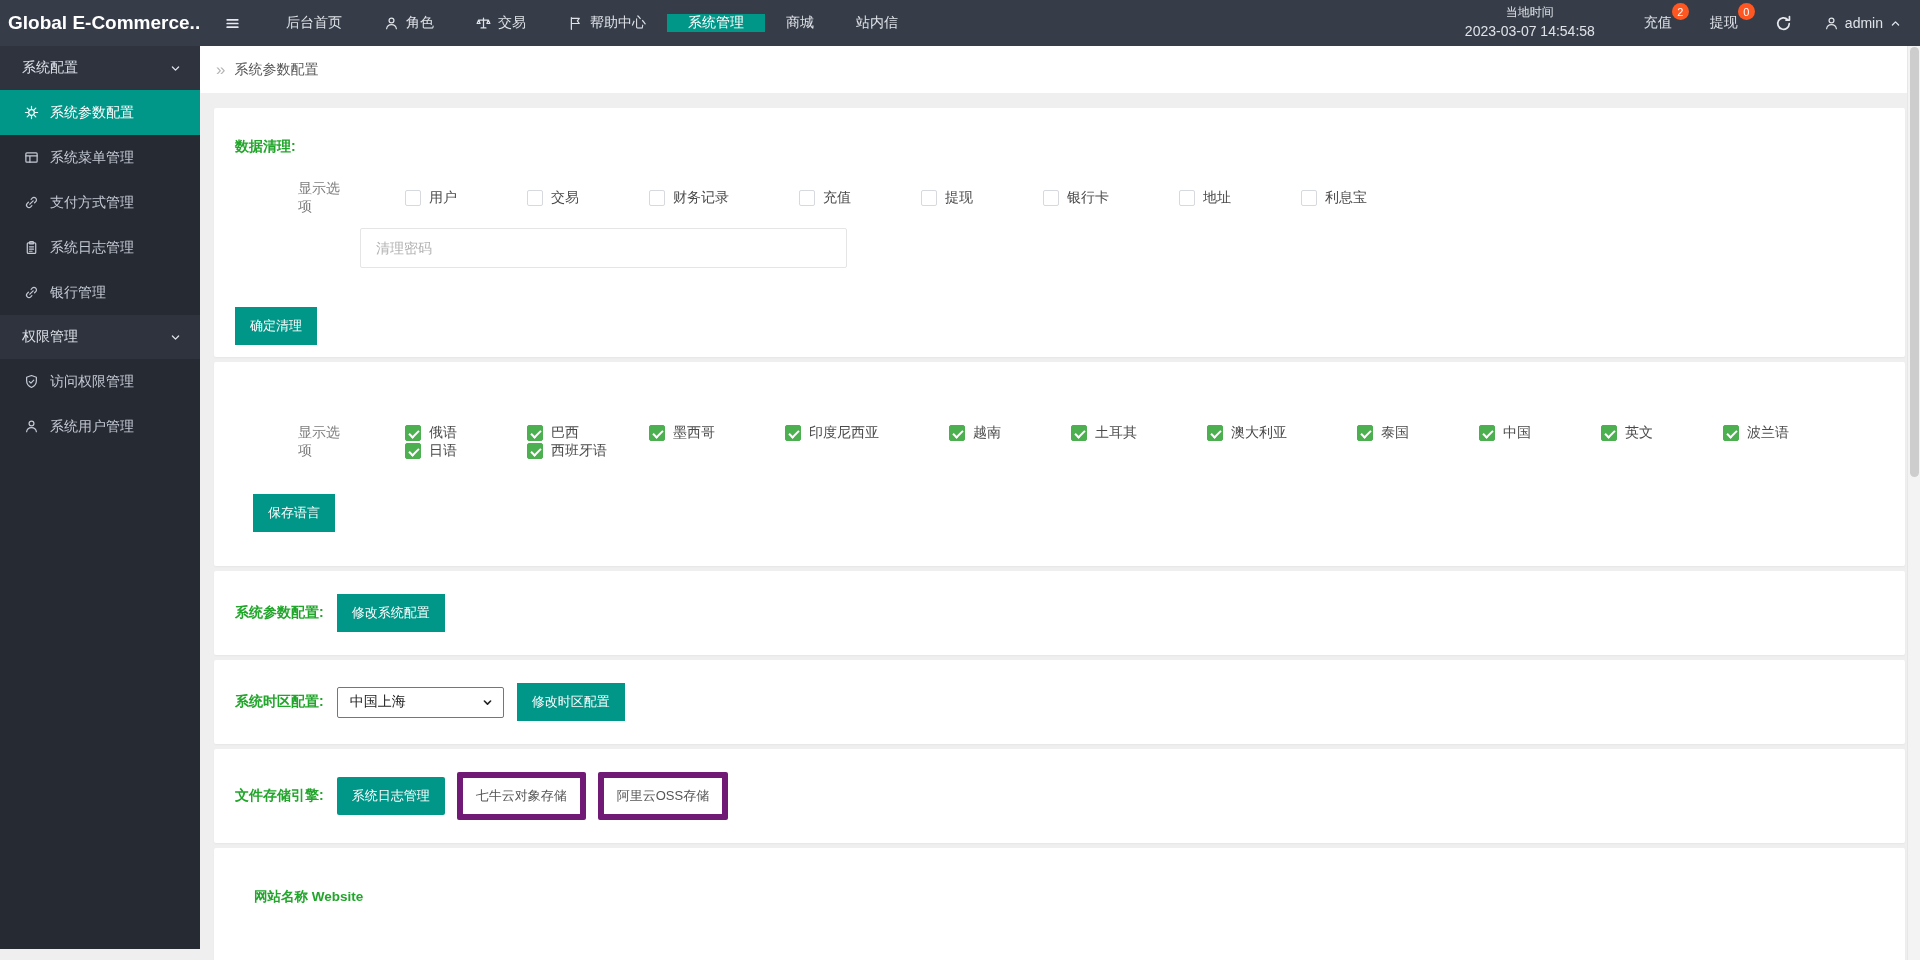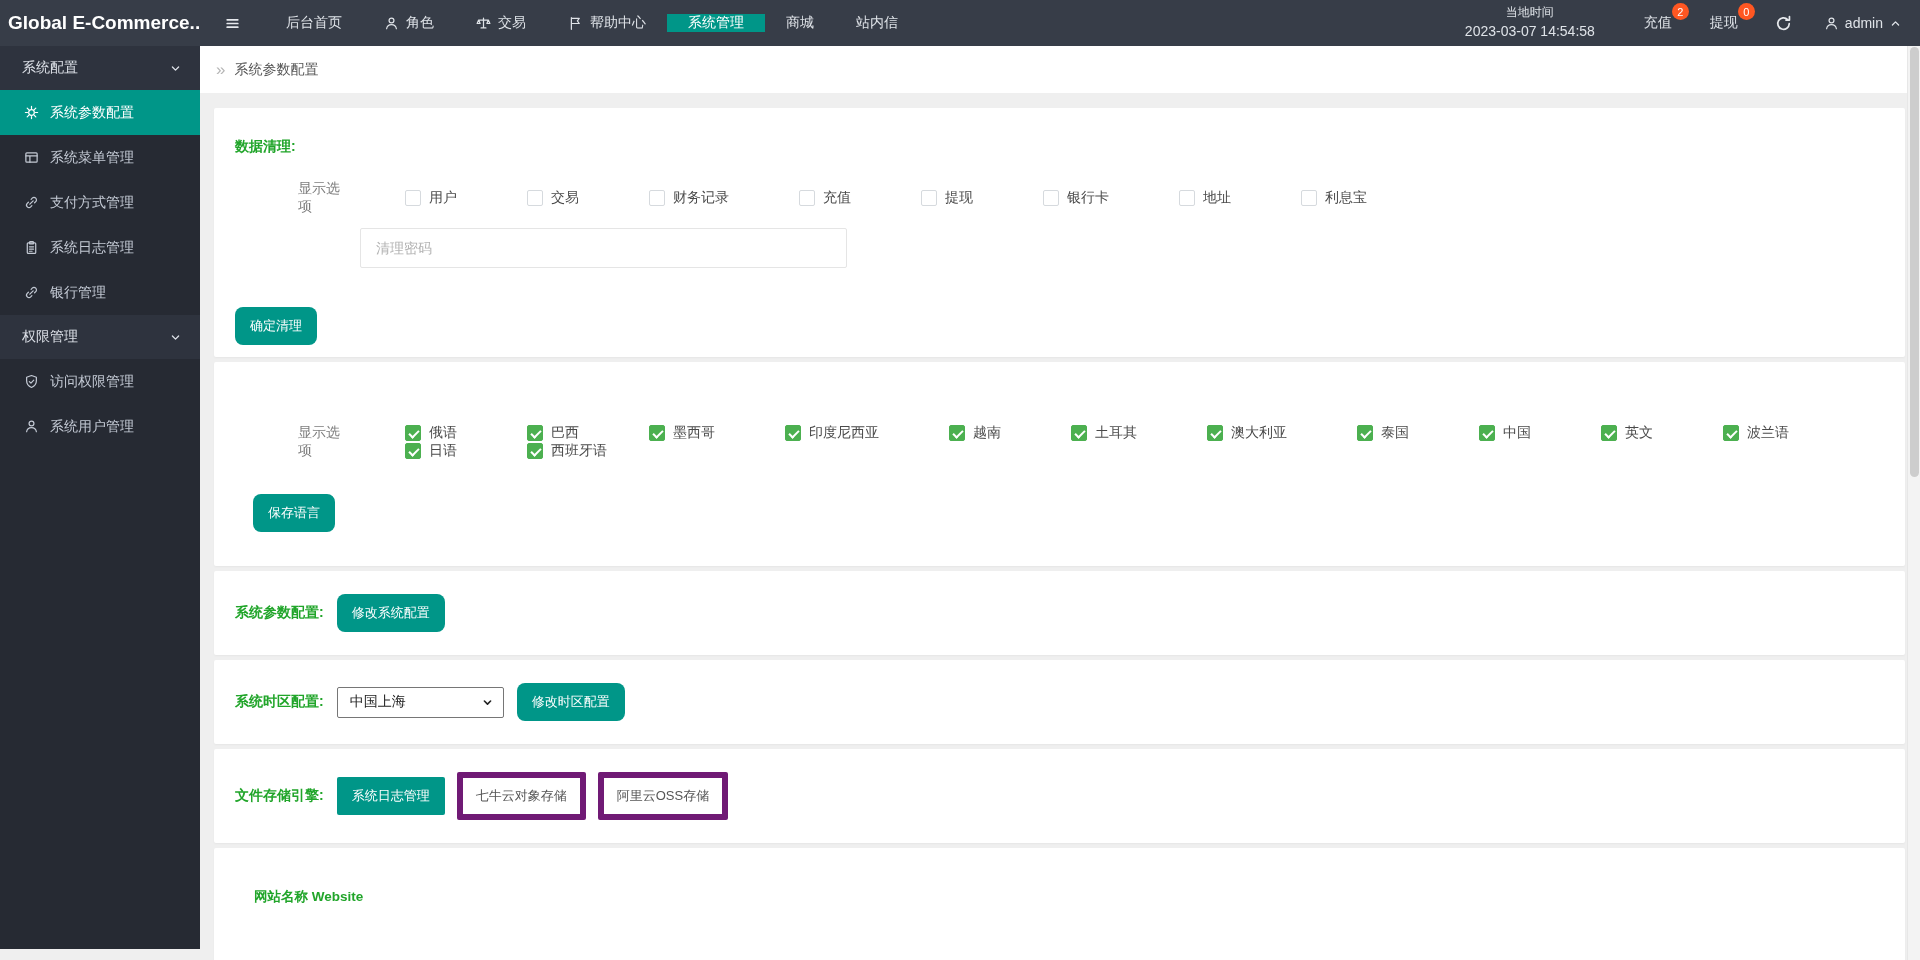--- a/index.html
+++ b/index.html
@@ -79,21 +79,21 @@
     border:solid #fff; border-width:0 2px 2px 0; transform:rotate(45deg);
   }
   .opt-label { font-size:14px; color:#4a4a4a; }
   .pw-wrap { margin:12px 0 0 125px; }
   .pw-input {
     width:487px; height:40px; border:1px solid #e5e5e5; border-radius:2px;
     padding:0 15px; font-size:14px; color:#333; outline:none; font-family:inherit; background:#fff;
   }
   .pw-input::placeholder { color:#b3b3b3; }
   .btn {
-    background:#009688; color:#fff; border:none; border-radius:8px;
+    background:#009688; color:#fff; border:none; border-radius:0;
     padding:10px 15px; font-size:13px; cursor:pointer; font-family:inherit; white-space:nowrap;
   }
   .btn.row1 { margin:39px 0 6px 0; }
   .panel-lang { padding:38px 20px 34px 21px; }
   .btn.row2 { margin:34px 0 0 18px; }
 
   .inline-panel { display:flex; align-items:center; gap:13px; padding:23px 20px 23px 21px; }
   .select-box {
     width:167px; height:31px; border:1px solid #767676; border-radius:2px; background:#fff;
     display:flex; align-items:center; justify-content:space-between; padding:0 9px 0 12px;

